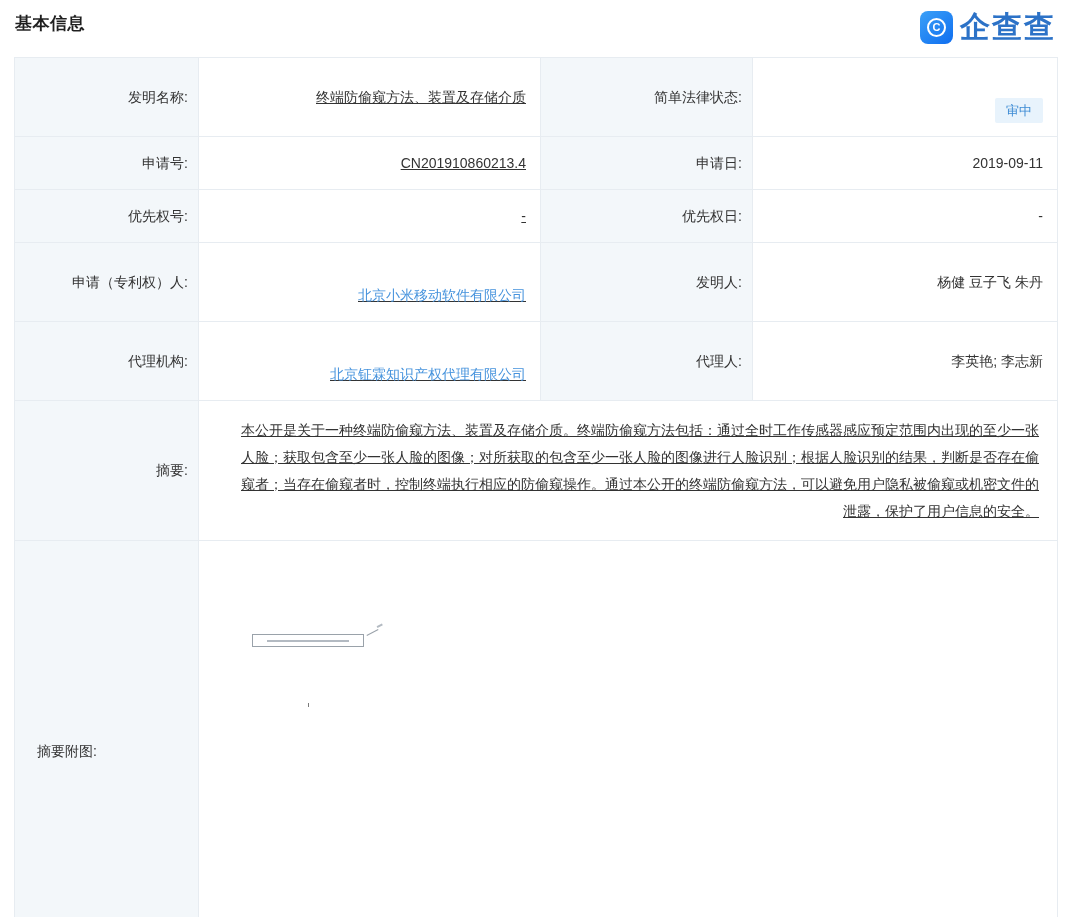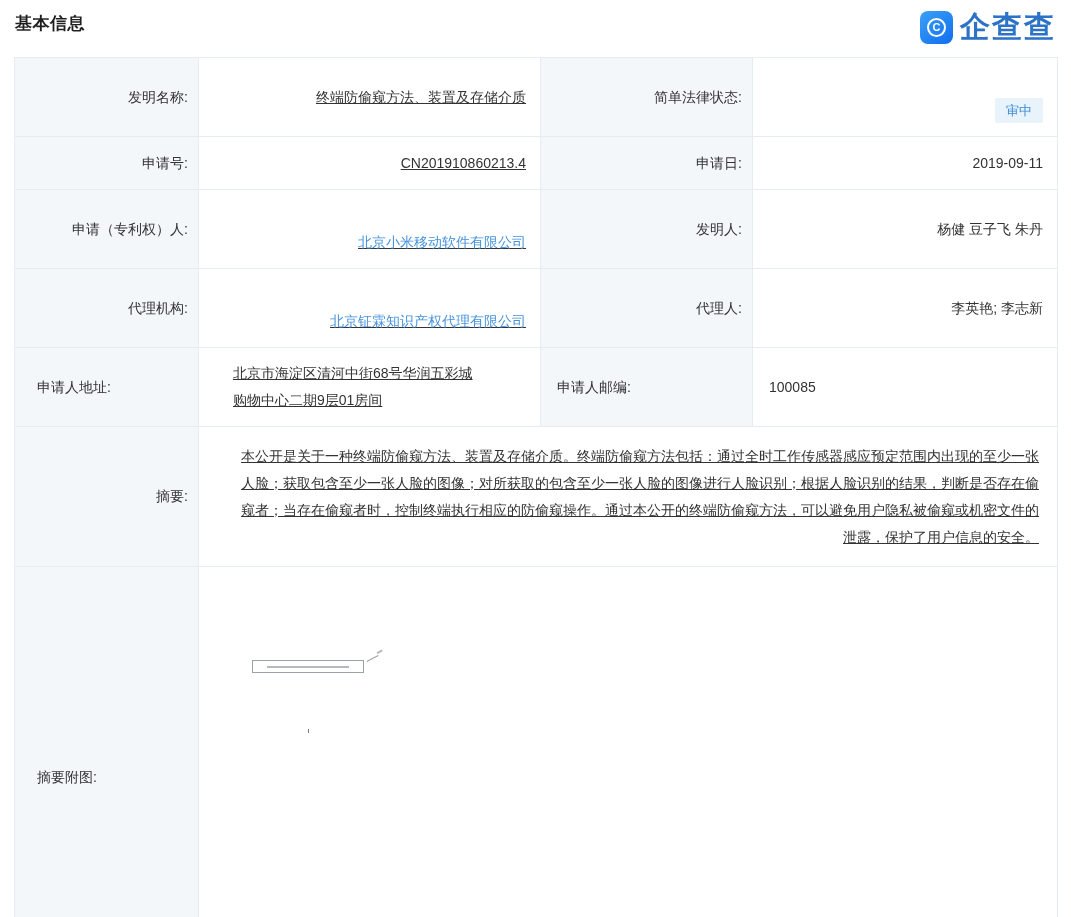--- a/index.html
+++ b/index.html
@@ -107,47 +107,46 @@
   </tr>
 
   <tr class="h53">
     <td class="lab lab1">申请号:</td>
     <td class="val val1">CN201910860213.4</td>
     <td class="lab lab2">申请日:</td>
     <td class="val val2">2019-09-11</td>
   </tr>
 
 
+  <tr class="h53">
+    <td class="lab lab1">优先权号:</td>
+    <td class="val val1">-</td>
+    <td class="lab lab2">优先权日:</td>
+    <td class="val val2">-</td>
+  </tr>
 
   <tr class="h53">
     <td class="lab lab1">申请（专利权）人:</td>
     <td class="val val1">
       <a class="link">北京小米移动软件有限公司</a>
     </td>
     <td class="lab lab2">发明人:</td>
     <td class="val val2">杨健 豆子飞 朱丹</td>
   </tr>
 
   <tr class="h53">
     <td class="lab lab1">代理机构:</td>
     <td class="val val1">
       <a class="link">北京钲霖知识产权代理有限公司</a>
     </td>
     <td class="lab lab2">代理人:</td>
     <td class="val val2">李英艳; 李志新</td>
   </tr>
 
 
-  <tr class="h75">
-    <td class="lab lab1">申请人地址:</td>
-    <td class="val val1">北京市海淀区清河中街68号华润五彩城
-购物中心二期9层01房间</td>
-    <td class="lab lab2">申请人邮编:</td>
-    <td class="val val2">100085</td>
-  </tr>
 
   <tr class="h140">
     <td class="lab lab1">摘要:</td>
     <td class="val val1 abstract" colspan="3">本公开是关于一种终端防偷窥方法、装置及存储介质。终端防偷窥方法包括：通过全时工作传感器感应预定范围内出现的至少一张人脸；获取包含至少一张人脸的图像；对所获取的包含至少一张人脸的图像进行人脸识别；根据人脸识别的结果，判断是否存在偷窥者；当存在偷窥者时，控制终端执行相应的防偷窥操作。通过本公开的终端防偷窥方法，可以避免用户隐私被偷窥或机密文件的泄露，保护了用户信息的安全。</td>
   </tr>
 
   <tr class="h145">
     <td class="lab lab1">摘要附图:</td>
     <td class="val figcell" colspan="3">
       <div class="fig">

